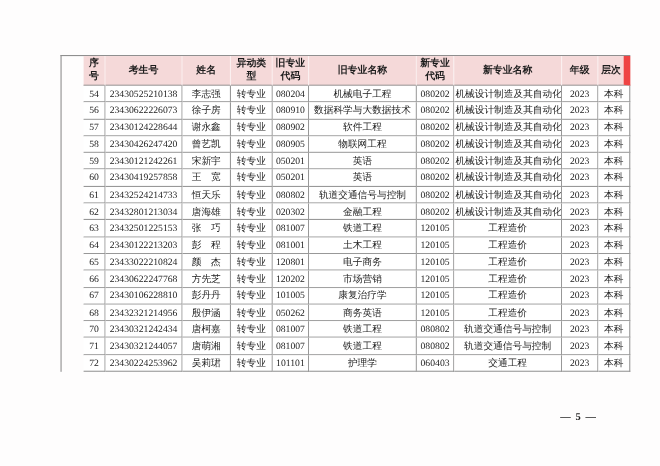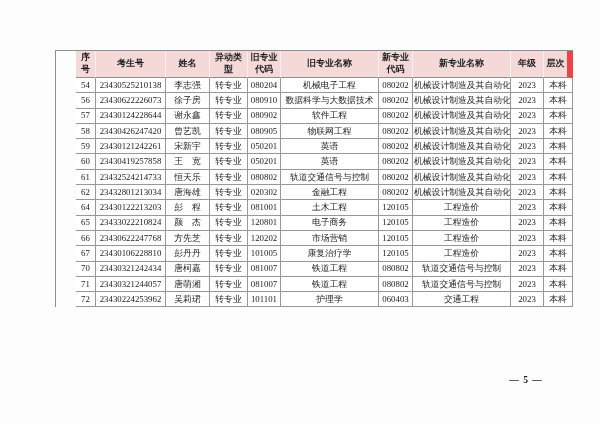--- a/index.html
+++ b/index.html
@@ -197,20 +197,32 @@
           <td>唐海雄</td>
           <td>转专业</td>
           <td>020302</td>
           <td>金融工程</td>
           <td>080202</td>
           <td>机械设计制造及其自动化</td>
           <td>2023</td>
           <td>本科</td>
         </tr>
         <tr>
+          <td>63</td>
+          <td>23432501225153</td>
+          <td>张　巧</td>
+          <td>转专业</td>
+          <td>081007</td>
+          <td>铁道工程</td>
+          <td>120105</td>
+          <td>工程造价</td>
+          <td>2023</td>
+          <td>本科</td>
+        </tr>
+        <tr>
           <td>64</td>
           <td>23430122213203</td>
           <td>彭　程</td>
           <td>转专业</td>
           <td>081001</td>
           <td>土木工程</td>
           <td>120105</td>
           <td>工程造价</td>
           <td>2023</td>
           <td>本科</td>
@@ -239,20 +251,32 @@
           <td>2023</td>
           <td>本科</td>
         </tr>
         <tr>
           <td>67</td>
           <td>23430106228810</td>
           <td>彭丹丹</td>
           <td>转专业</td>
           <td>101005</td>
           <td>康复治疗学</td>
+          <td>120105</td>
+          <td>工程造价</td>
+          <td>2023</td>
+          <td>本科</td>
+        </tr>
+        <tr>
+          <td>68</td>
+          <td>23432321214956</td>
+          <td>殷伊涵</td>
+          <td>转专业</td>
+          <td>050262</td>
+          <td>商务英语</td>
           <td>120105</td>
           <td>工程造价</td>
           <td>2023</td>
           <td>本科</td>
         </tr>
         <tr>
           <td>70</td>
           <td>23430321242434</td>
           <td>唐柯嘉</td>
           <td>转专业</td>

